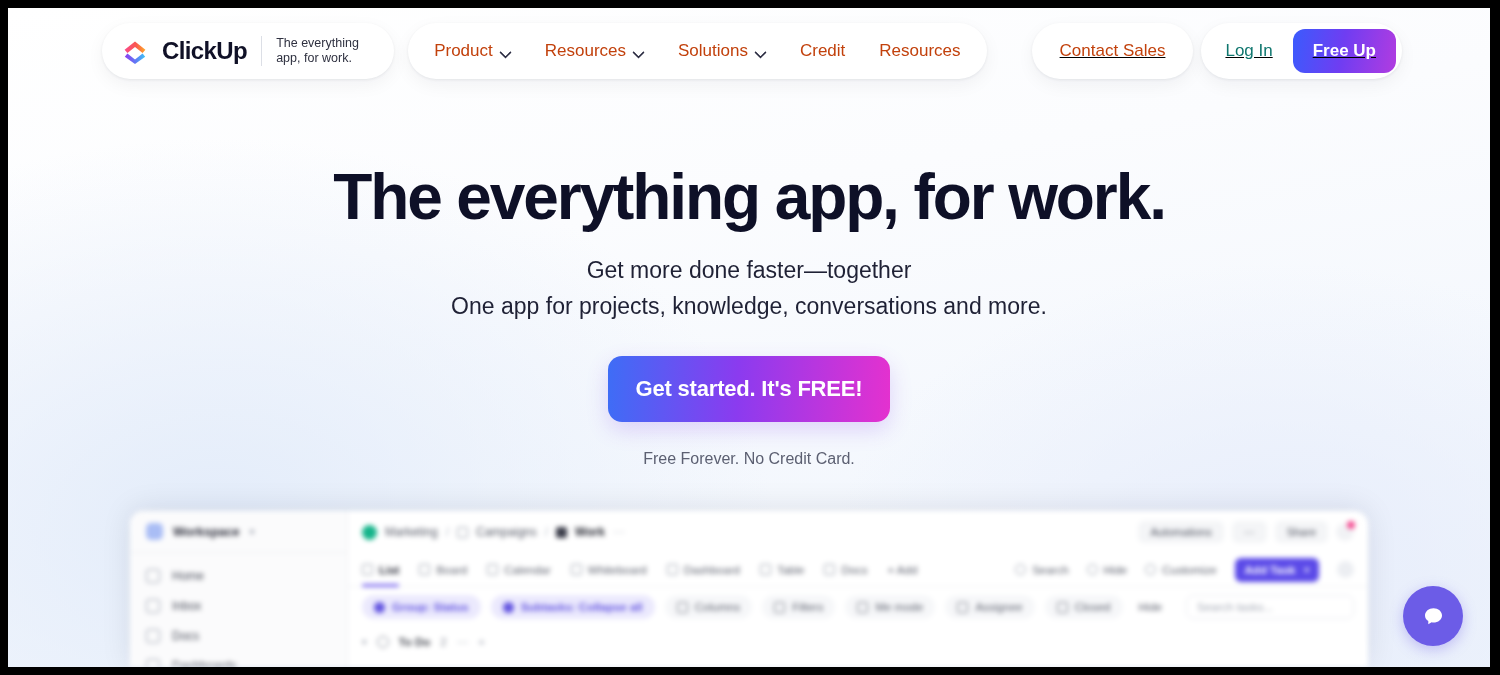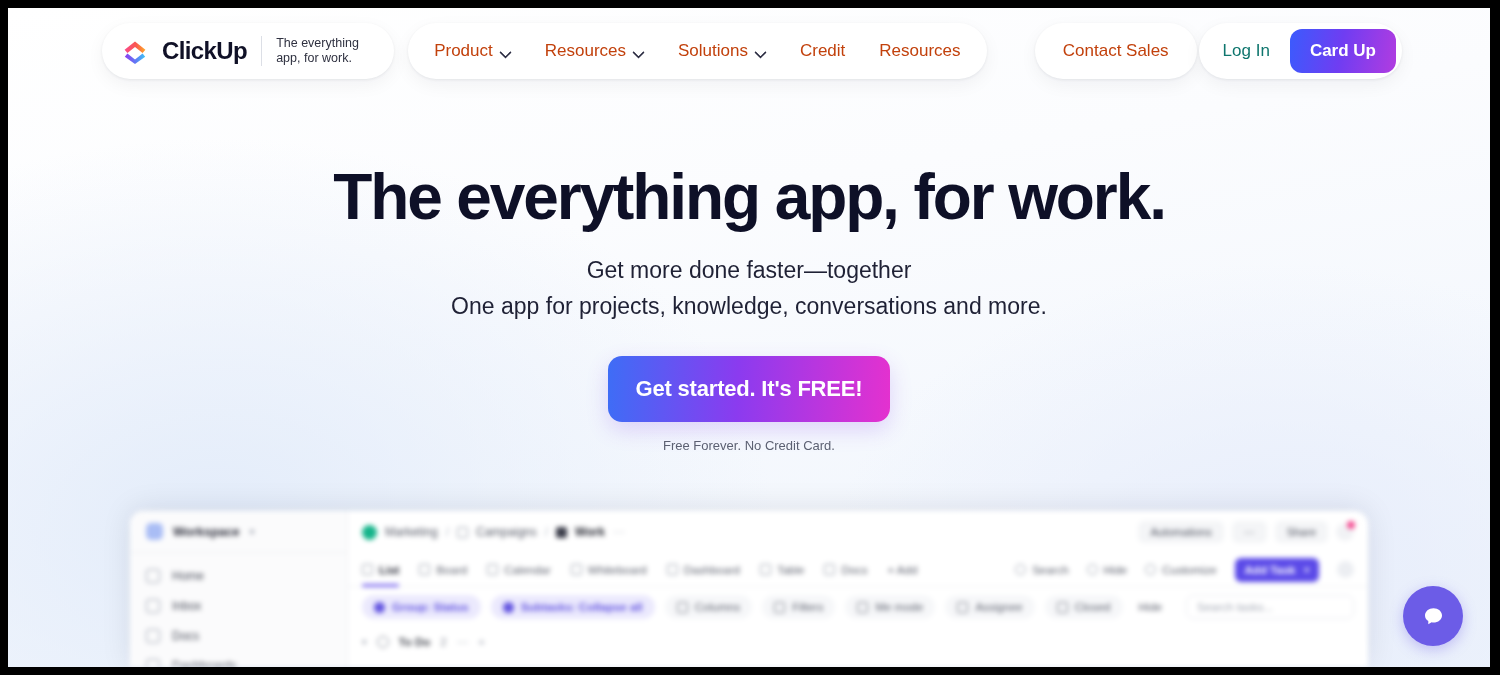--- a/index.html
+++ b/index.html
@@ -107,21 +107,22 @@
     border-bottom: 2px solid #2b2c42;
     transform: rotate(45deg);
     border-radius: 1px;
   }
 
   
   #nav-right {
     margin-left: auto;
     margin-right: 88px;
     display: flex;
-    gap: 2px;
+    gap: 8px;
+    text-decoration: underline;
   }
   #contact-pill { padding: 0 28px; }
   #contact-pill .nav-item { font-size: 17px; }
 
   #auth-pill { padding: 0 6px 0 24px; gap: 20px; }
   #login-link { font-size: 17px; color: #0f766e; cursor: pointer; }
   #signup-btn {
     height: 44px;
     padding: 0 20px;
     border-radius: 12px;
@@ -166,22 +167,22 @@
     color: #ffffff;
     font-size: 22px;
     font-weight: bold;
     letter-spacing: -0.2px;
     cursor: pointer;
     font-family: inherit;
     box-shadow: 0 8px 22px rgba(124,58,237,.20);
   }
 
   #cta-note {
-    margin-top: 16px;
-    font-size: 13px;
+    margin-top: 28px;
+    font-size: 16px;
     color: #5c6072;
   }
 
   
   #app-card {
     position: absolute;
     left: 122px;
     right: 122px;
     top: 503px;
     bottom: 0;
@@ -377,21 +378,21 @@
         <span>Resources</span>
       </div>
     </div>
 
     <div id="nav-right">
       <div id="contact-pill" class="pill">
         <div class="nav-item">Contact Sales</div>
       </div>
       <div id="auth-pill" class="pill">
         <div id="login-link">Log In</div>
-        <button id="signup-btn">Card Up</button>
+        <button id="signup-btn">Free Up</button>
       </div>
     </div>
   </div>
 
   <div id="hero">
     <h1 id="headline">The everything app, for work.</h1>
     <div id="sub">
       <div>Get more done faster—together</div>
       <div>One app for projects, knowledge, conversations and more.</div>
     </div>

